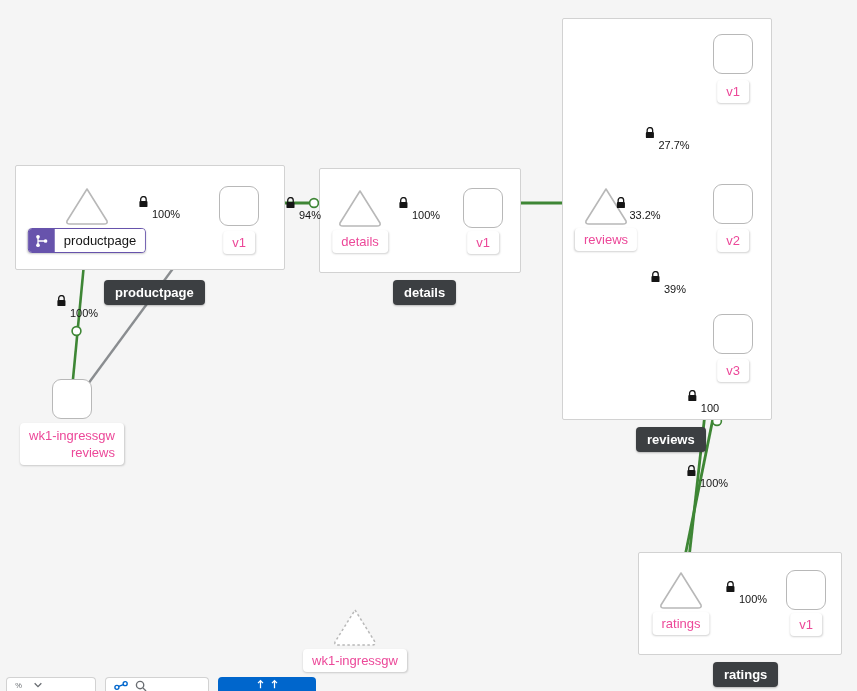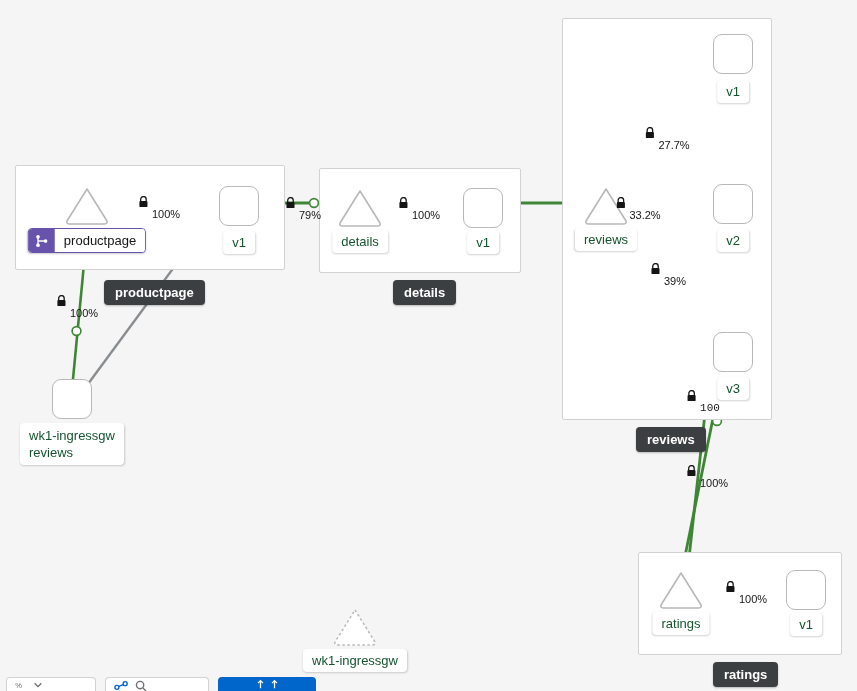--- a/index.html
+++ b/index.html
@@ -37,28 +37,28 @@
     width: 40px; height: 40px;
     background: #ffffff;
     border: 1.5px solid #b8b8b8;
     border-radius: 9px;
     box-sizing: border-box;
   }
   
   .node-label {
     position: absolute;
     background: #ffffff;
-    color: #14532d;
+    color: #ec4899;
     font-size: 13px;
     line-height: 15px;
     padding: 4px 9px;
     border-radius: 4px;
     white-space: nowrap;
     box-shadow: 0 1px 2px rgba(3,3,3,0.18);
-    text-align: left;
+    text-align: right;
     left: 50%;
     transform: translateX(-50%);
   }
   .node-label.two-line { line-height: 17px; }
   
   .label-with-badge {
     position: absolute;
     display: flex;
     align-items: stretch;
     border-radius: 4px;
@@ -268,21 +268,21 @@
   <div class="node" style="left:713px; top:34px;">
     <div class="node-shape-workload"></div>
     <div class="node-label" style="top:46px;">v1</div>
   </div>
 
   <div class="node" style="left:713px; top:184px;">
     <div class="node-shape-workload"></div>
     <div class="node-label" style="top:45px;">v2</div>
   </div>
 
-  <div class="node" style="left:713px; top:332px;">
+  <div class="node" style="left:713px; top:314px;">
     <div class="node-shape-workload"></div>
     <div class="node-label" style="top:45px;">v3</div>
   </div>
 
   <div class="node" style="left:658px; top:570px; width:46px; height:40px;">
     <svg class="tri-svg" width="46" height="40" viewBox="0 0 46 40">
       <path d="M23,3 L43,35 Q44,38 40,38 L6,38 Q2,38 3,35 Z" fill="#ffffff" stroke="#b8b8b8" stroke-width="1.6" stroke-linejoin="round"></path>
     </svg>
     <div class="node-label" style="top:42px;">ratings</div>
   </div>
@@ -321,21 +321,21 @@
       <rect x="1.6" y="5.4" width="8.8" height="6.6" rx="1" fill="#151515"></rect>
     </svg>
     <span class="pct">100%</span>
   </div>
 
   <div class="edge-label" style="left:303px; top:203px;">
     <svg class="lock-icon" width="11" height="12" viewBox="0 0 12 13">
       <path d="M3,5.5 V3.6 a3,3 0 0 1 6,0 V5.5" fill="none" stroke="#151515" stroke-width="1.4"></path>
       <rect x="1.6" y="5.4" width="8.8" height="6.6" rx="1" fill="#151515"></rect>
     </svg>
-    <span class="pct">79%</span>
+    <span class="pct">94%</span>
   </div>
 
   <div class="edge-label" style="left:419px; top:203px;">
     <svg class="lock-icon" width="11" height="12" viewBox="0 0 12 13">
       <path d="M3,5.5 V3.6 a3,3 0 0 1 6,0 V5.5" fill="none" stroke="#151515" stroke-width="1.4"></path>
       <rect x="1.6" y="5.4" width="8.8" height="6.6" rx="1" fill="#151515"></rect>
     </svg>
     <span class="pct">100%</span>
   </div>
 
@@ -348,29 +348,29 @@
   </div>
 
   <div class="edge-label" style="left:638px; top:203px;">
     <svg class="lock-icon" width="11" height="12" viewBox="0 0 12 13">
       <path d="M3,5.5 V3.6 a3,3 0 0 1 6,0 V5.5" fill="none" stroke="#151515" stroke-width="1.4"></path>
       <rect x="1.6" y="5.4" width="8.8" height="6.6" rx="1" fill="#151515"></rect>
     </svg>
     <span class="pct">33.2%</span>
   </div>
 
-  <div class="edge-label" style="left:668px; top:269px;">
+  <div class="edge-label" style="left:668px; top:277px;">
     <svg class="lock-icon" width="11" height="12" viewBox="0 0 12 13">
       <path d="M3,5.5 V3.6 a3,3 0 0 1 6,0 V5.5" fill="none" stroke="#151515" stroke-width="1.4"></path>
       <rect x="1.6" y="5.4" width="8.8" height="6.6" rx="1" fill="#151515"></rect>
     </svg>
     <span class="pct">39%</span>
   </div>
 
-  <div class="edge-label" style="left:703px; top:396px;font-family:Liberation Mono, monospace;">
+  <div class="edge-label" style="left:703px; top:396px;">
     <svg class="lock-icon" width="11" height="12" viewBox="0 0 12 13">
       <path d="M3,5.5 V3.6 a3,3 0 0 1 6,0 V5.5" fill="none" stroke="#151515" stroke-width="1.4"></path>
       <rect x="1.6" y="5.4" width="8.8" height="6.6" rx="1" fill="#151515"></rect>
     </svg>
     <span class="pct">100</span>
   </div>
 
   <div class="edge-label" style="left:707px; top:471px;">
     <svg class="lock-icon" width="11" height="12" viewBox="0 0 12 13">
       <path d="M3,5.5 V3.6 a3,3 0 0 1 6,0 V5.5" fill="none" stroke="#151515" stroke-width="1.4"></path>

